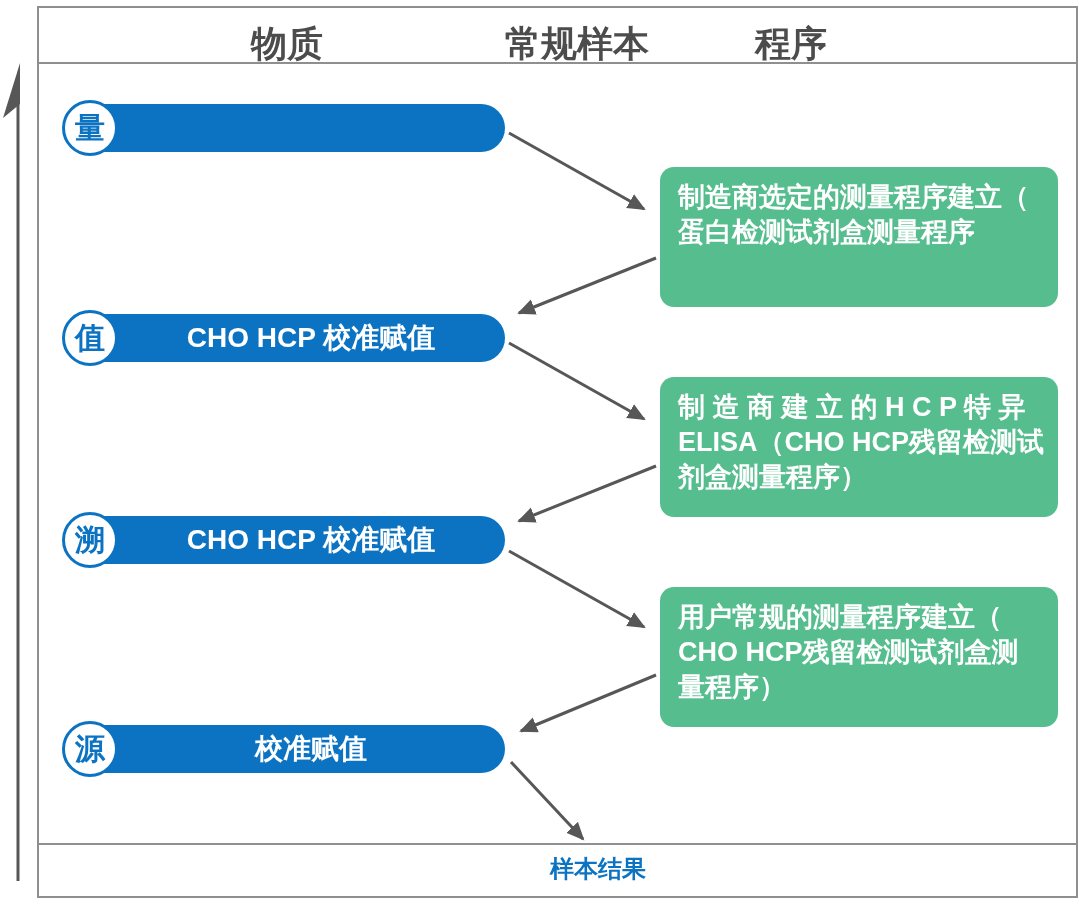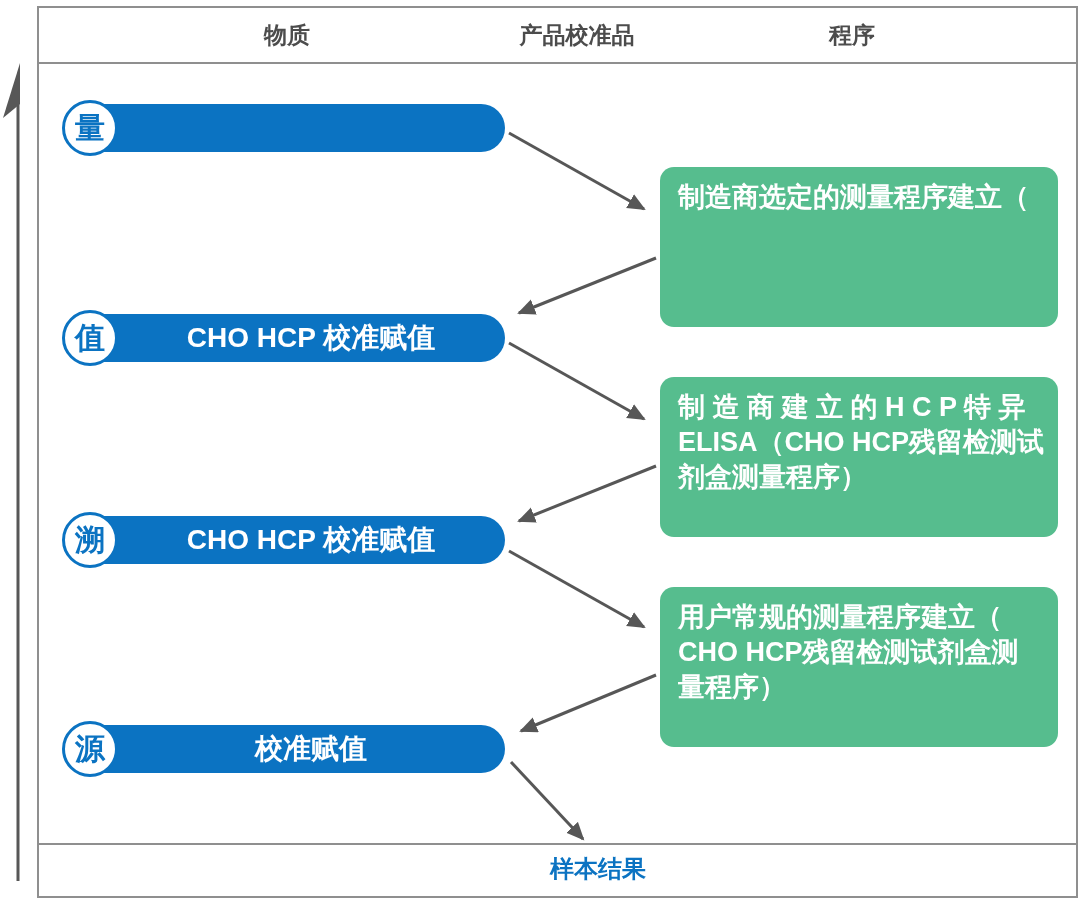--- a/index.html
+++ b/index.html
@@ -13,32 +13,32 @@
   body{font-family:"Liberation Sans","DejaVu Sans",sans-serif;}
   .canvas{position:relative;width:1080px;height:905px;background:#fff;overflow:hidden;}
 
   .frame{position:absolute;left:37px;top:6px;width:1041px;height:892px;
          border:2px solid var(--border);box-sizing:border-box;background:#fff;}
   .sep{position:absolute;left:38px;width:1039px;height:2px;background:var(--border);}
   .sep.header{top:62px;}
   .sep.footer{top:843px;}
 
   .col-head{position:absolute;top:20px;transform:translateX(-50%);
-            font-size:23px;font-weight:700;color:var(--header_text);white-space:nowrap;}
+            font-size:36px;font-weight:700;color:var(--header_text);white-space:nowrap;}
 
   .pill{position:absolute;left:65px;width:440px;height:48px;background:var(--blue);
         border-radius:24px;display:flex;align-items:center;justify-content:center;
         color:#fff;font-weight:700;font-size:28px;padding-left:52px;box-sizing:border-box;
         white-space:nowrap;}
   .badge{position:absolute;left:-3px;top:-4px;width:56px;height:56px;background:#fff;
          border:3px solid var(--blue);border-radius:50%;color:var(--blue);
          display:flex;align-items:center;justify-content:center;
          font-size:30px;font-weight:700;box-sizing:border-box;}
 
-  .proc{position:absolute;left:660px;width:398px;height:160px;background:var(--green);
+  .proc{position:absolute;left:660px;width:398px;height:140px;background:var(--green);
         border-radius:14px;color:#fff;font-weight:700;font-size:27px;line-height:35px;
         padding:13px 18px;box-sizing:border-box;}
   .proc-line{white-space:nowrap;}
 
   .result{position:absolute;left:598px;top:853px;transform:translateX(-50%);
           font-size:24px;font-weight:700;color:var(--blue);white-space:nowrap;}
 
   svg.overlay{position:absolute;left:0;top:0;pointer-events:none;}
   .conn{stroke:var(--arrow);stroke-width:3;fill:none;}
   .ah-fill{fill:var(--arrow);}
@@ -46,41 +46,42 @@
 </head>
 <body>
 
 <div class="canvas">
 
   <div class="frame"></div>
   <div class="sep header"></div>
   <div class="sep footer"></div>
 
   <div class="col-head" style="left:287px">物质</div>
-  <div class="col-head" style="left:577px">产品校准品</div>
-  <div class="col-head" style="left:852px">程序</div>
+  <div class="col-head" style="left:577px">常规样本</div>
+  <div class="col-head" style="left:791px">程序</div>
 
   <div class="pill" style="top:104px">
     <span class="badge">量</span>
   </div>
   <div class="pill" style="top:314px">
     <span class="badge">值</span>
     <span>CHO HCP 校准赋值</span>
   </div>
   <div class="pill" style="top:516px">
     <span class="badge">溯</span>
     <span>CHO HCP 校准赋值</span>
   </div>
   <div class="pill" style="top:725px">
     <span class="badge">源</span>
     <span>校准赋值</span>
   </div>
 
   <div class="proc" style="top:167px">
     <div class="proc-line">制造商选定的测量程序建立（</div>
+    <div class="proc-line">蛋白检测试剂盒测量程序</div>
   </div>
   <div class="proc" style="top:377px">
     <div class="proc-line">制 造 商 建 立 的 H C P 特 异</div>
     <div class="proc-line">ELISA（CHO HCP残留检测试</div>
     <div class="proc-line">剂盒测量程序）</div>
   </div>
   <div class="proc" style="top:587px">
     <div class="proc-line">用户常规的测量程序建立（</div>
     <div class="proc-line">CHO HCP残留检测试剂盒测</div>
     <div class="proc-line">量程序）</div>

